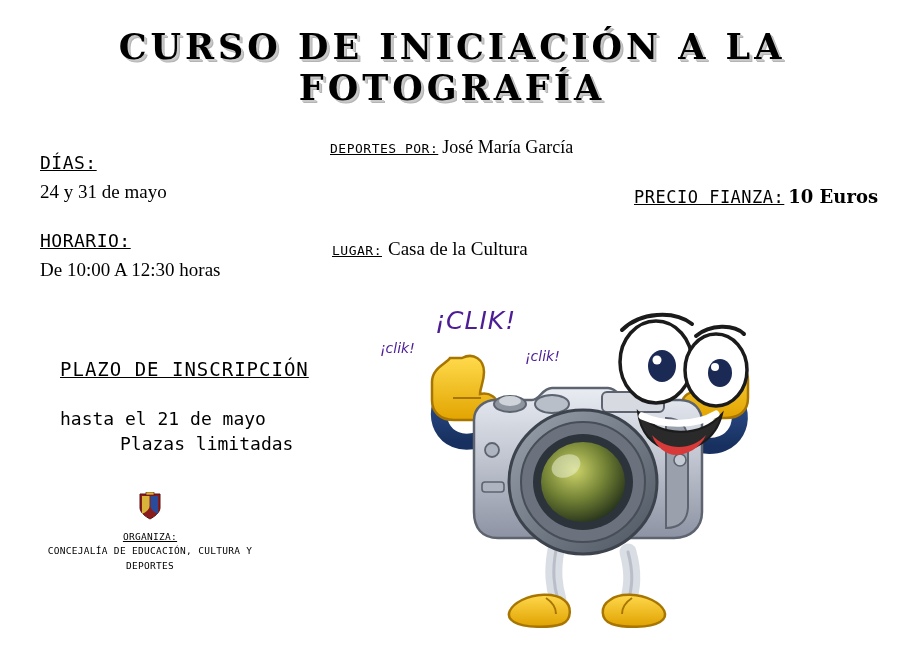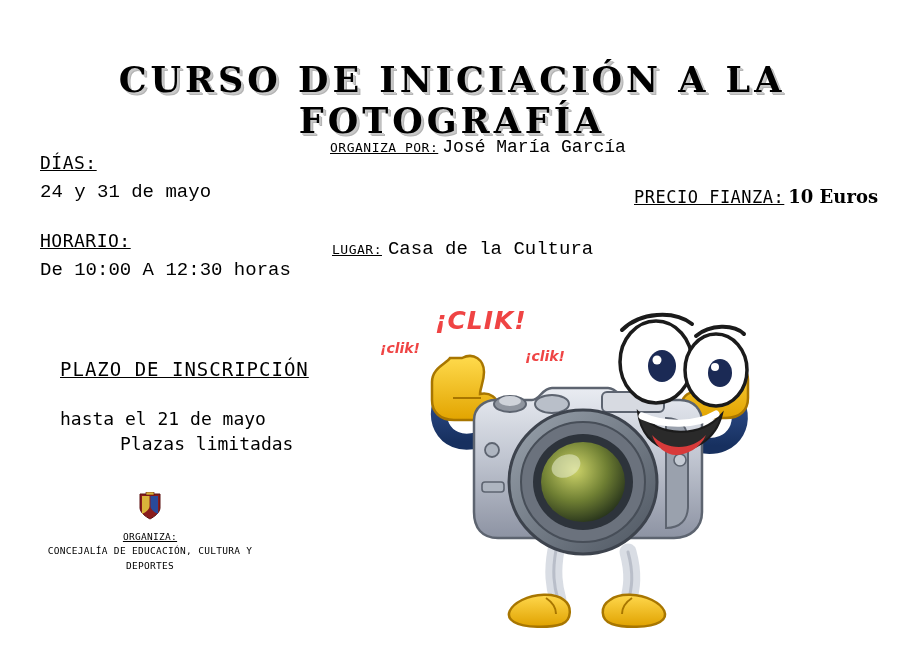--- a/index.html
+++ b/index.html
@@ -16,21 +16,21 @@
   }
   .poster {
     position: relative;
     width: 904px;
     height: 666px;
   }
 
   
   .title {
     position: absolute;
-    top: 59px;
+    top: 26px;
     left: 0;
     width: 904px;
     text-align: center;
     font-family: "DejaVu Serif", serif;
     font-weight: bold;
     font-size: 35px;
     letter-spacing: 4px;
     line-height: 1.18;
     color: #000;
     text-shadow:
@@ -45,21 +45,21 @@
   .field {
     position: absolute;
     white-space: nowrap;
   }
   .lbl {
     font-family: "DejaVu Sans Mono", monospace;
     text-decoration: underline;
     letter-spacing: 0.5px;
   }
   .val {
-    font-family: Liberation Mono, monospace;
+    font-family: Liberation Serif, serif;
   }
 
   
   #impartido {
     top: 137px;
     left: 330px;
     font-size: 15px;
   }
   #impartido .lbl { font-size: 13px; }
   #impartido .val { font-size: 18px; margin-left: 4px; }
@@ -135,23 +135,23 @@
   #mascot {
     position: absolute;
     left: 370px;
     top: 300px;
     width: 470px;
     height: 340px;
   }
   .clik {
     position: absolute;
     font-family: "DejaVu Sans", sans-serif;
-    font-weight: bold;
+    font-weight: normal;
     font-style: italic;
-    color: #ef4444;
+    color: #4c1d95;
   }
   #clik-big {
     left: 65px;
     top: 6px;
     font-size: 25px;
     letter-spacing: 1px;
   }
   #clik-left {
     left: 10px;
     top: 40px;
@@ -167,21 +167,21 @@
 <body>
 
 <div class="poster">
 
   <div class="title">
     <span>CURSO DE INICIACIÓN A LA</span>
     <span class="line2">FOTOGRAFÍA</span>
   </div>
 
   <div class="field" id="impartido">
-    <span class="lbl">ORGANIZA POR:</span><span class="val">José María García</span>
+    <span class="lbl">DEPORTES POR:</span><span class="val">José María García</span>
   </div>
 
   <div class="field" id="precio">
     <span class="lbl">PRECIO FIANZA:</span><span class="val">10 Euros</span>
   </div>
 
   <div class="field" id="dias">
     <span class="lbl">DÍAS:</span>
     <span class="val">24 y 31 de mayo</span>
   </div>

